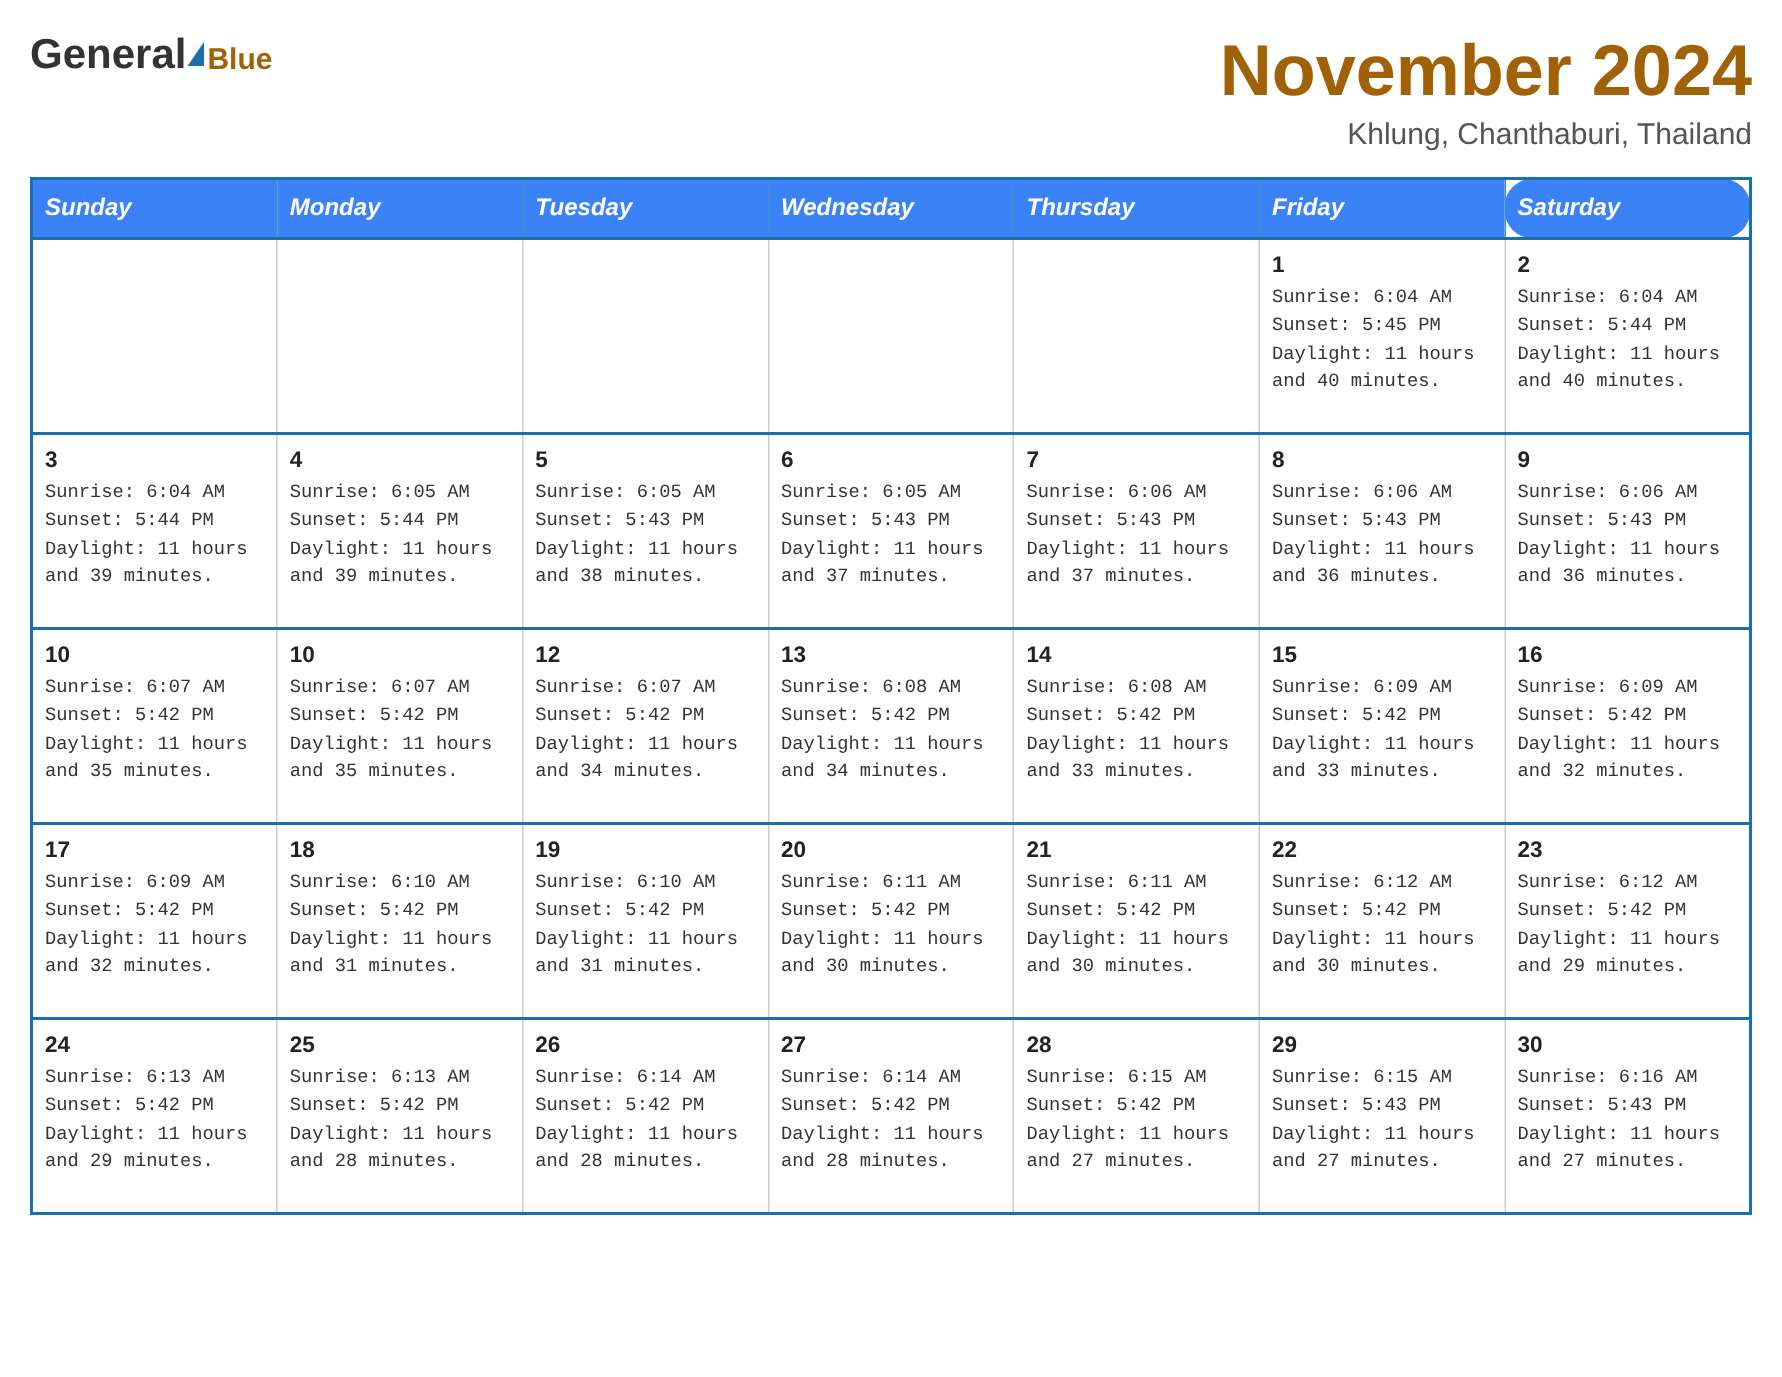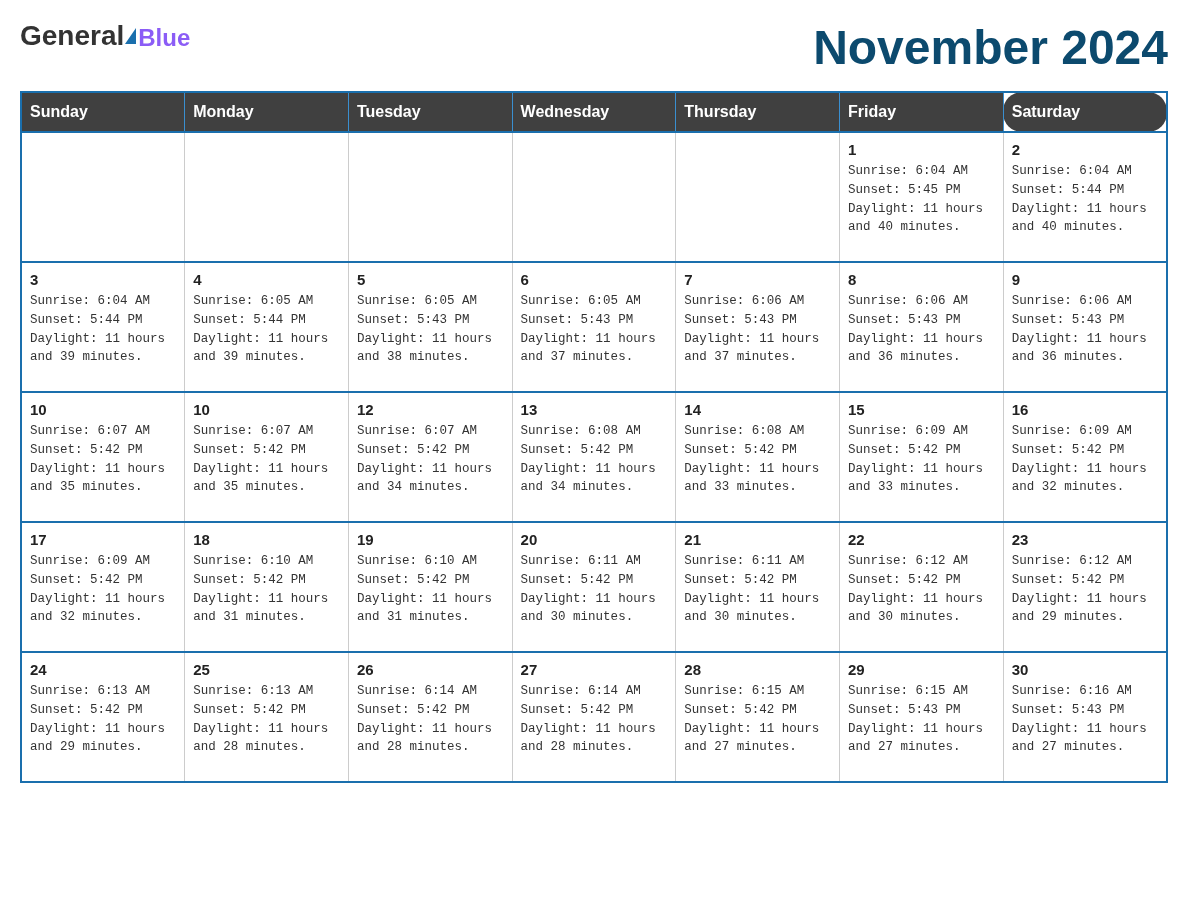--- a/index.html
+++ b/index.html
@@ -19,34 +19,35 @@
     .logo {
       display: flex;
       align-items: flex-end;
     }
     .title-section {
       text-align: right;
     }
     .calendar-title {
       font-size: 48px;
       font-weight: bold;
-      color: #0c4a6e;
+      color: #a16207;
     }
     .calendar-subtitle {
       font-size: 20px;
       color: #555;
       margin-top: 4px;
     }
     table {
       width: 100%;
       border-collapse: collapse;
       border: 2px solid #1a6fad;
     }
     thead tr {
-      background-color: #404040;
+      background-color: #3b82f6;
+      font-style: italic;
     }
     thead th {
       color: #ffffff;
       font-size: 16px;
       font-weight: bold;
       padding: 10px 8px;
       text-align: left;
       border-right: 1px solid #3a8fd0;
       width: 14.28%;
     }
@@ -100,40 +101,41 @@
       border-bottom: 16px solid #1a6fad;
       margin-left: 1px;
     }
     .logo-second-row {
       display: flex;
       align-items: center;
       margin-top: -4px;
       padding-left: 2px;
     }
     .logo-text-blue {
-      font-size: 24px;
-      font-weight: bold;
-      color: #8b5cf6;
+      font-size: 20px;
+      font-weight: bold;
+      color: #a16207;
     }
   </style>
 </head>
 <body>
 
 <div class="header">
   <div class="logo">
     <div class="logo-row">
       <span class="logo-text-general">General</span>
       <span class="logo-text-arrow"></span>
     </div>
     <div class="logo-second-row">
       <span class="logo-text-blue">Blue</span>
     </div>
   </div>
   <div class="title-section">
     <div class="calendar-title">November 2024</div>
+    <div class="calendar-subtitle">Khlung, Chanthaburi, Thailand</div>
   </div>
 </div>
 
 <table>
   <thead>
     <tr>
     <th>Sunday</th>
         <th>Monday</th>
         <th>Tuesday</th>
         <th>Wednesday</th>

